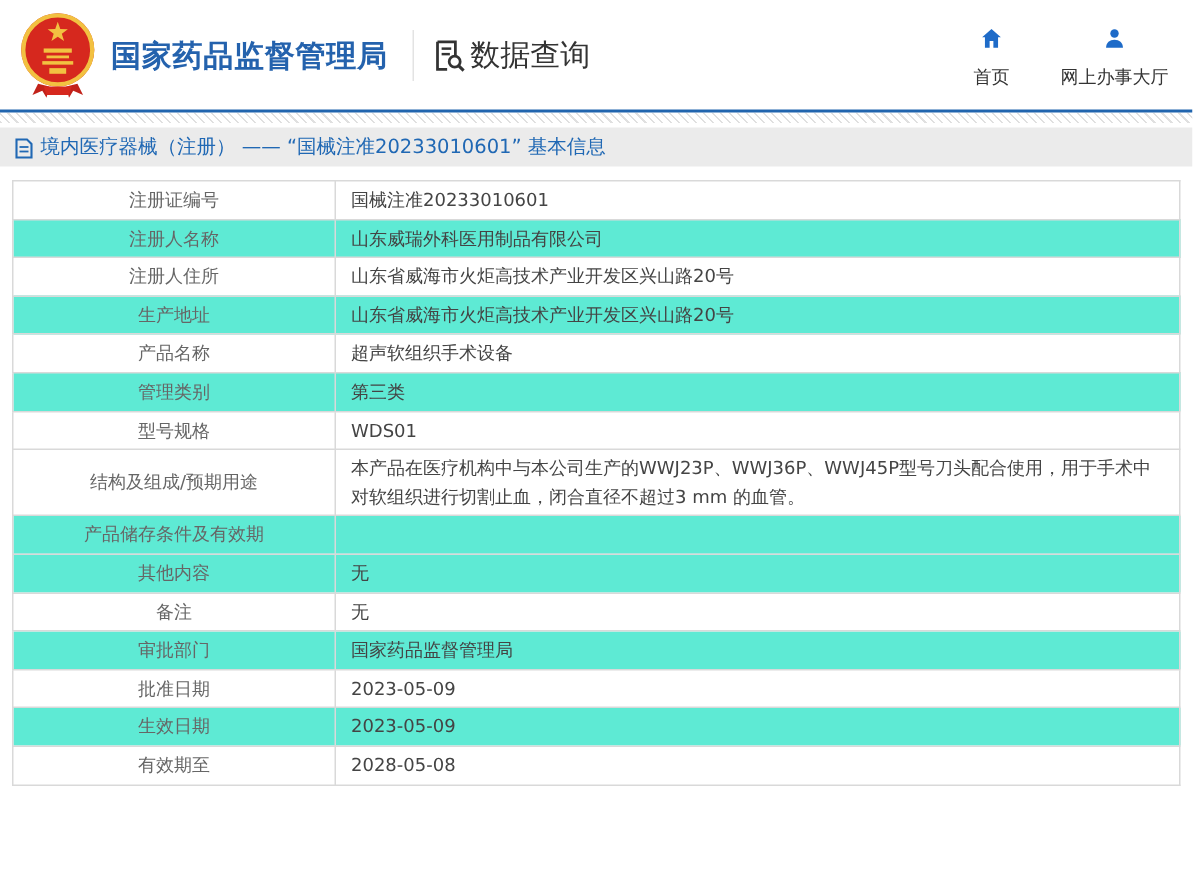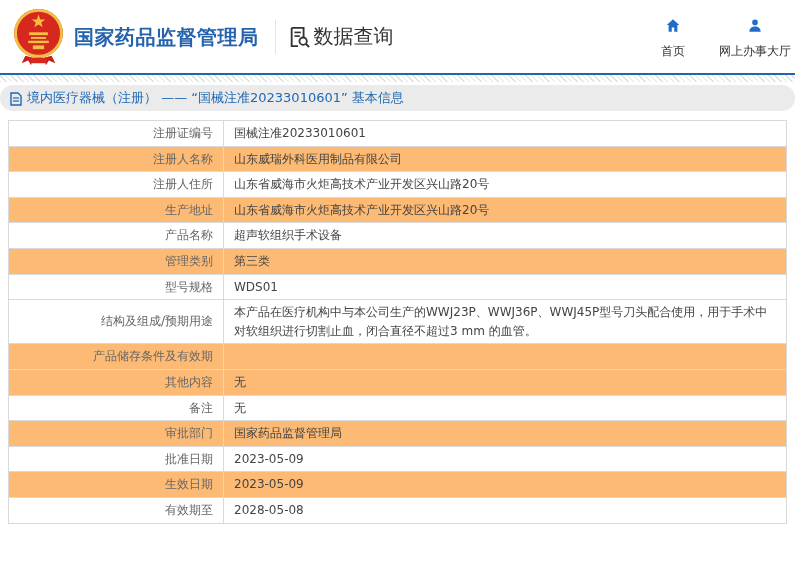--- a/index.html
+++ b/index.html
@@ -29,21 +29,21 @@
   .brand-en { font-size: 10px; color: #3a77c0; margin-top: 2px; }
 
   .header-divider {
     width: 1px; height: 34px; background: #e3e3e3; margin: 0 12px 0 16px;
   }
   .section-query { display: flex; align-items: center; }
   .query-icon { width: 22px; height: 22px; margin-right: 4px; }
   .query-label { font-size: 20px; color: #333; }
 
   .header-nav {
-    position: absolute; right: 4px; top: 18px;
+    position: absolute; right: 16px; top: 18px;
     display: flex; gap: 28px;
   }
   .nav-item {
     display: flex; flex-direction: column; align-items: center;
     cursor: pointer; min-width: 36px;
   }
   .nav-item svg { width: 16px; height: 15px; }
   .nav-label { font-size: 12px; color: #333; margin-top: 6px; white-space: nowrap; }
 
   
@@ -51,48 +51,47 @@
     height: 7px;
     background: repeating-linear-gradient(
       45deg, #e0e0e0 0, #e0e0e0 1px, transparent 1px, transparent 4px);
   }
   .breadcrumb-bar {
     margin-top: 3px;
     height: 26px;
     background: #ebebeb;
     display: flex; align-items: center;
     padding: 0 10px;
-    border-radius: 13px;
   }
   .crumb-icon { width: 12px; height: 14px; margin-right: 5px; flex: 0 0 auto; }
   .breadcrumb-text { font-size: 13px; color: #2068b4; }
 
   
   .table-wrap { margin: 9px 8px 0 8px; }
   table.info {
     width: 779px;
     border-collapse: collapse;
     font-size: 12px;
   }
   table.info td {
     border: 1px solid #d9d9d9;
     padding: 3px 10px;
     height: 22px;
     line-height: 1.55;
     vertical-align: middle;
   }
   td.cell-label {
     width: 215px;
-    text-align: right;
+    text-align: center;
     color: #666;
     white-space: nowrap;
     padding-right: 12px;
   }
   td.cell-value { color: #444; }
-  tr.alt { background: #fdba74; }
+  tr.alt { background: #5eead4; }
 </style>
 </head>
 <body>
 
 <div class="header">
   <div class="brand">
     <span class="emblem">
       <svg viewBox="0 0 60 64" width="57" height="60">
         <circle cx="30" cy="28" r="26" fill="#d6281e"></circle>
         <circle cx="30" cy="28" r="24.5" fill="none" stroke="#f2c141" stroke-width="3"></circle>

